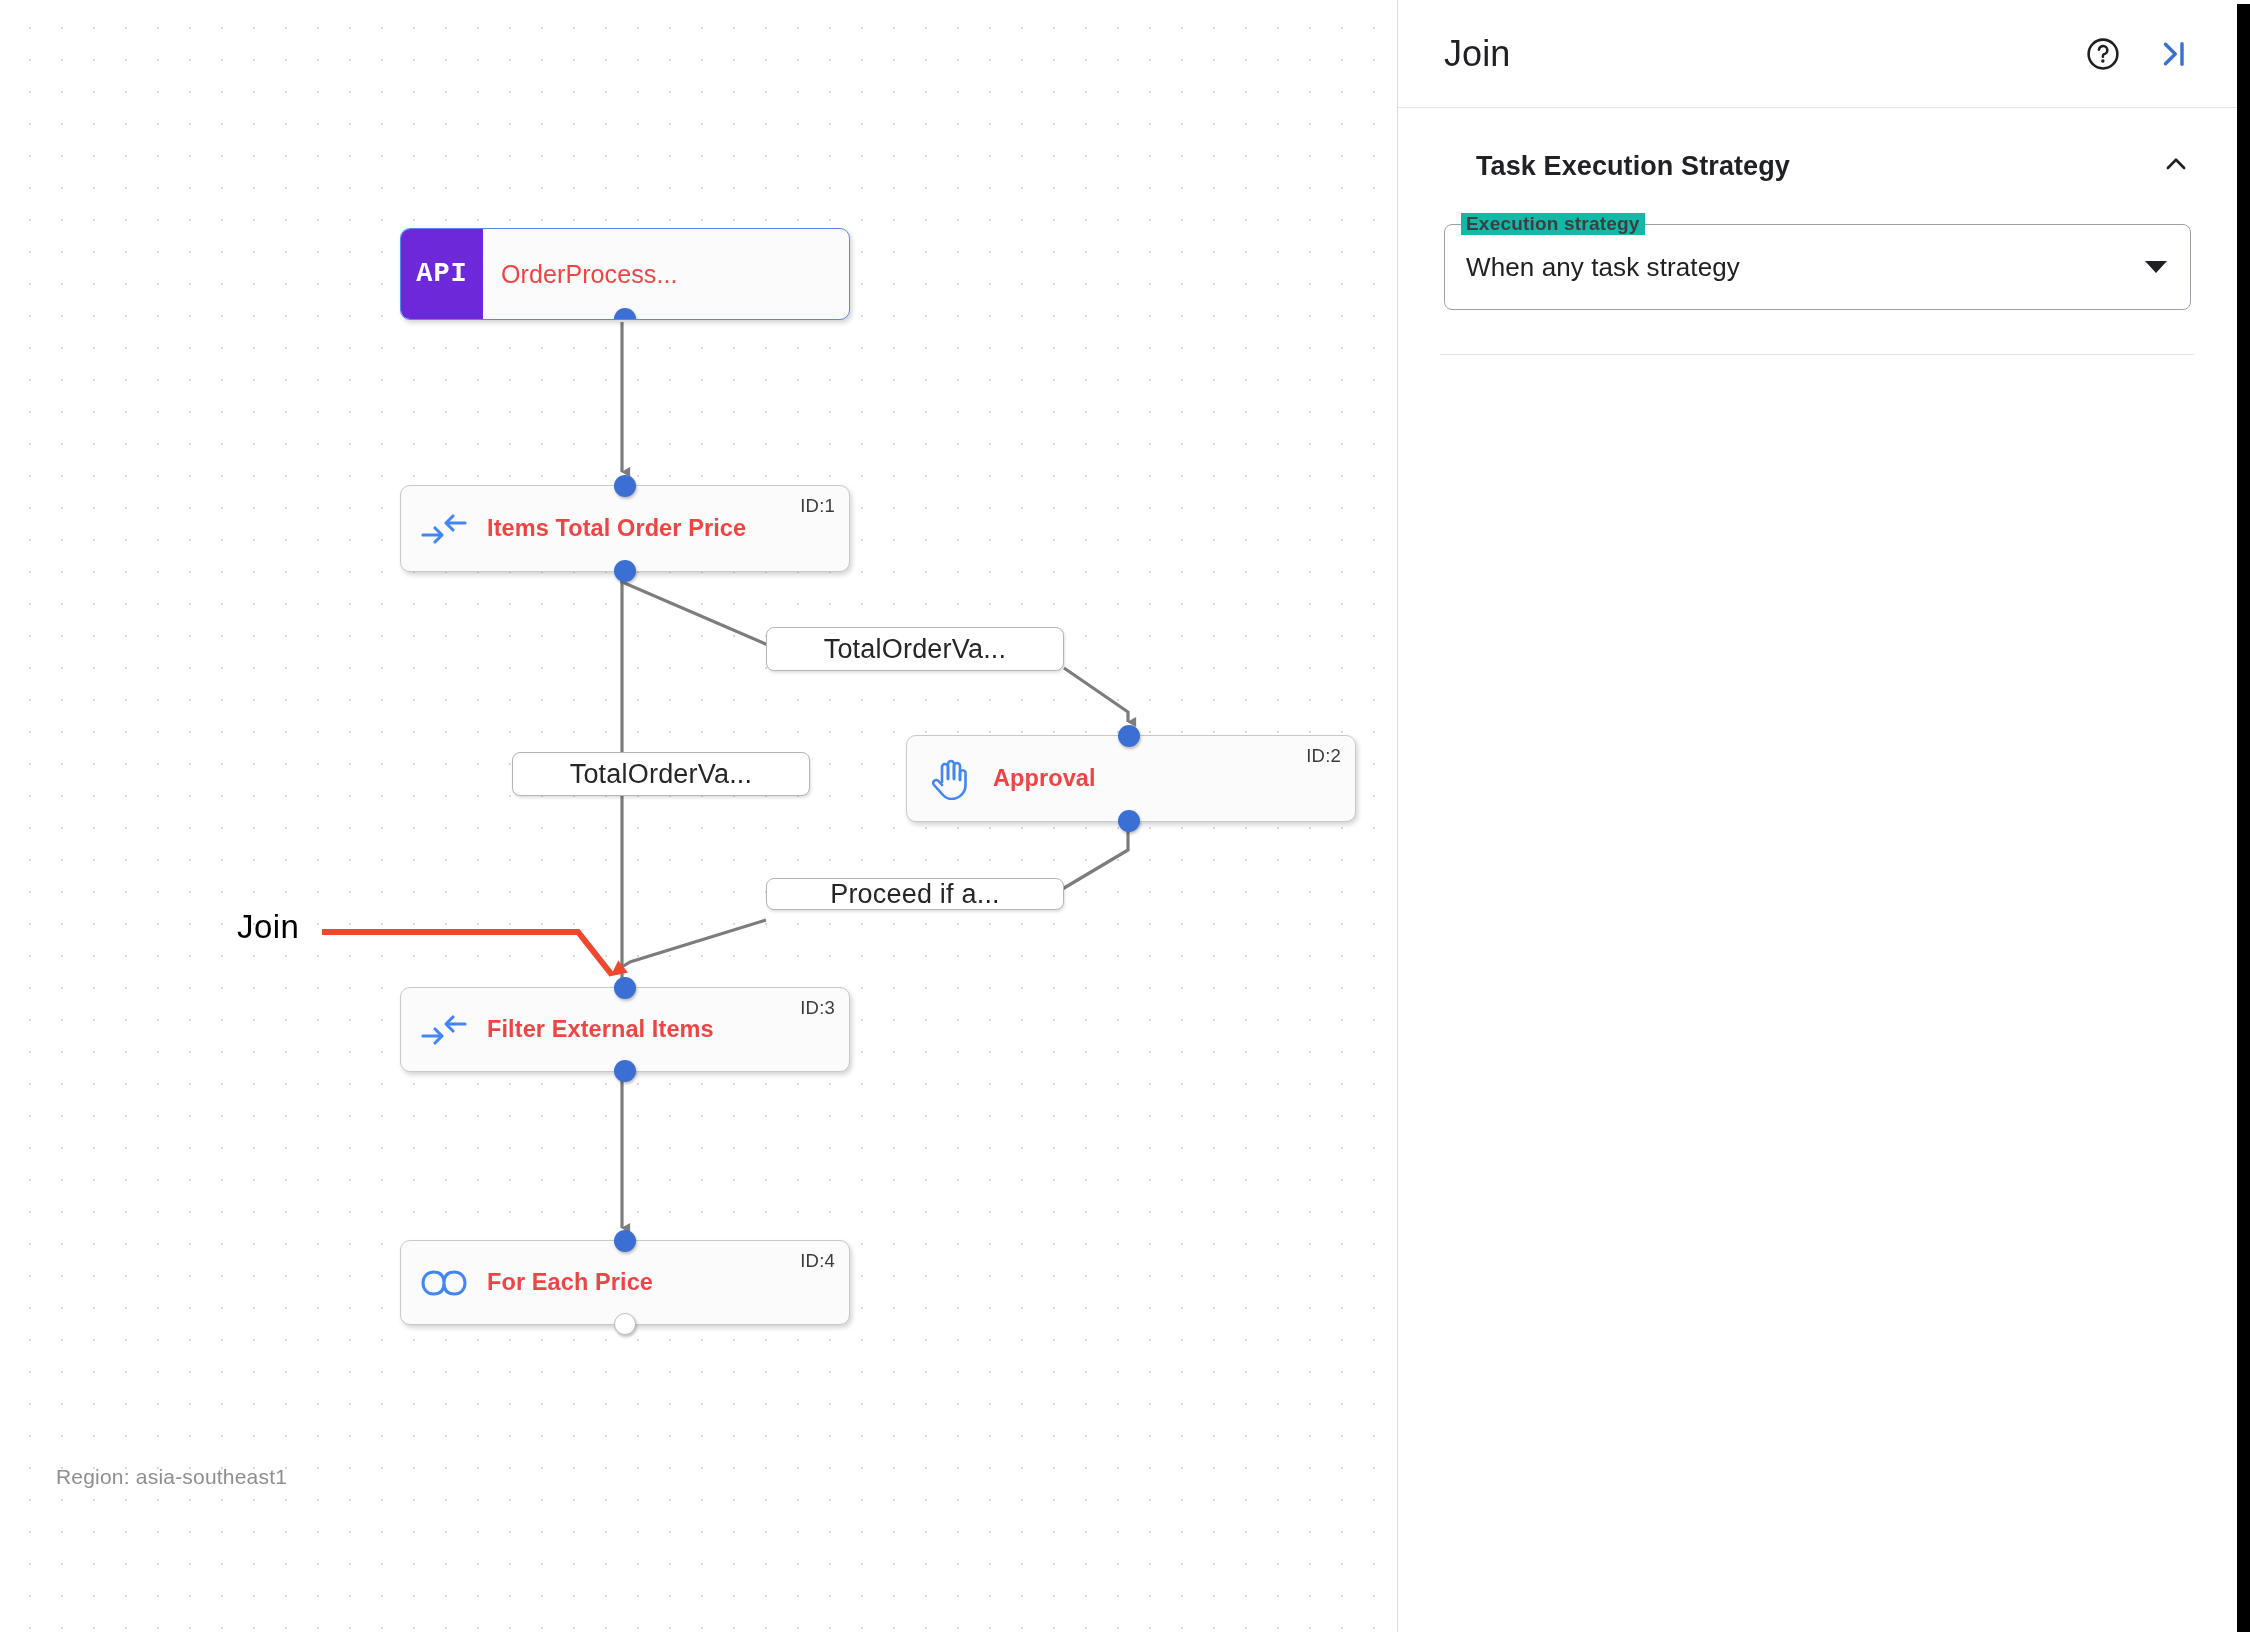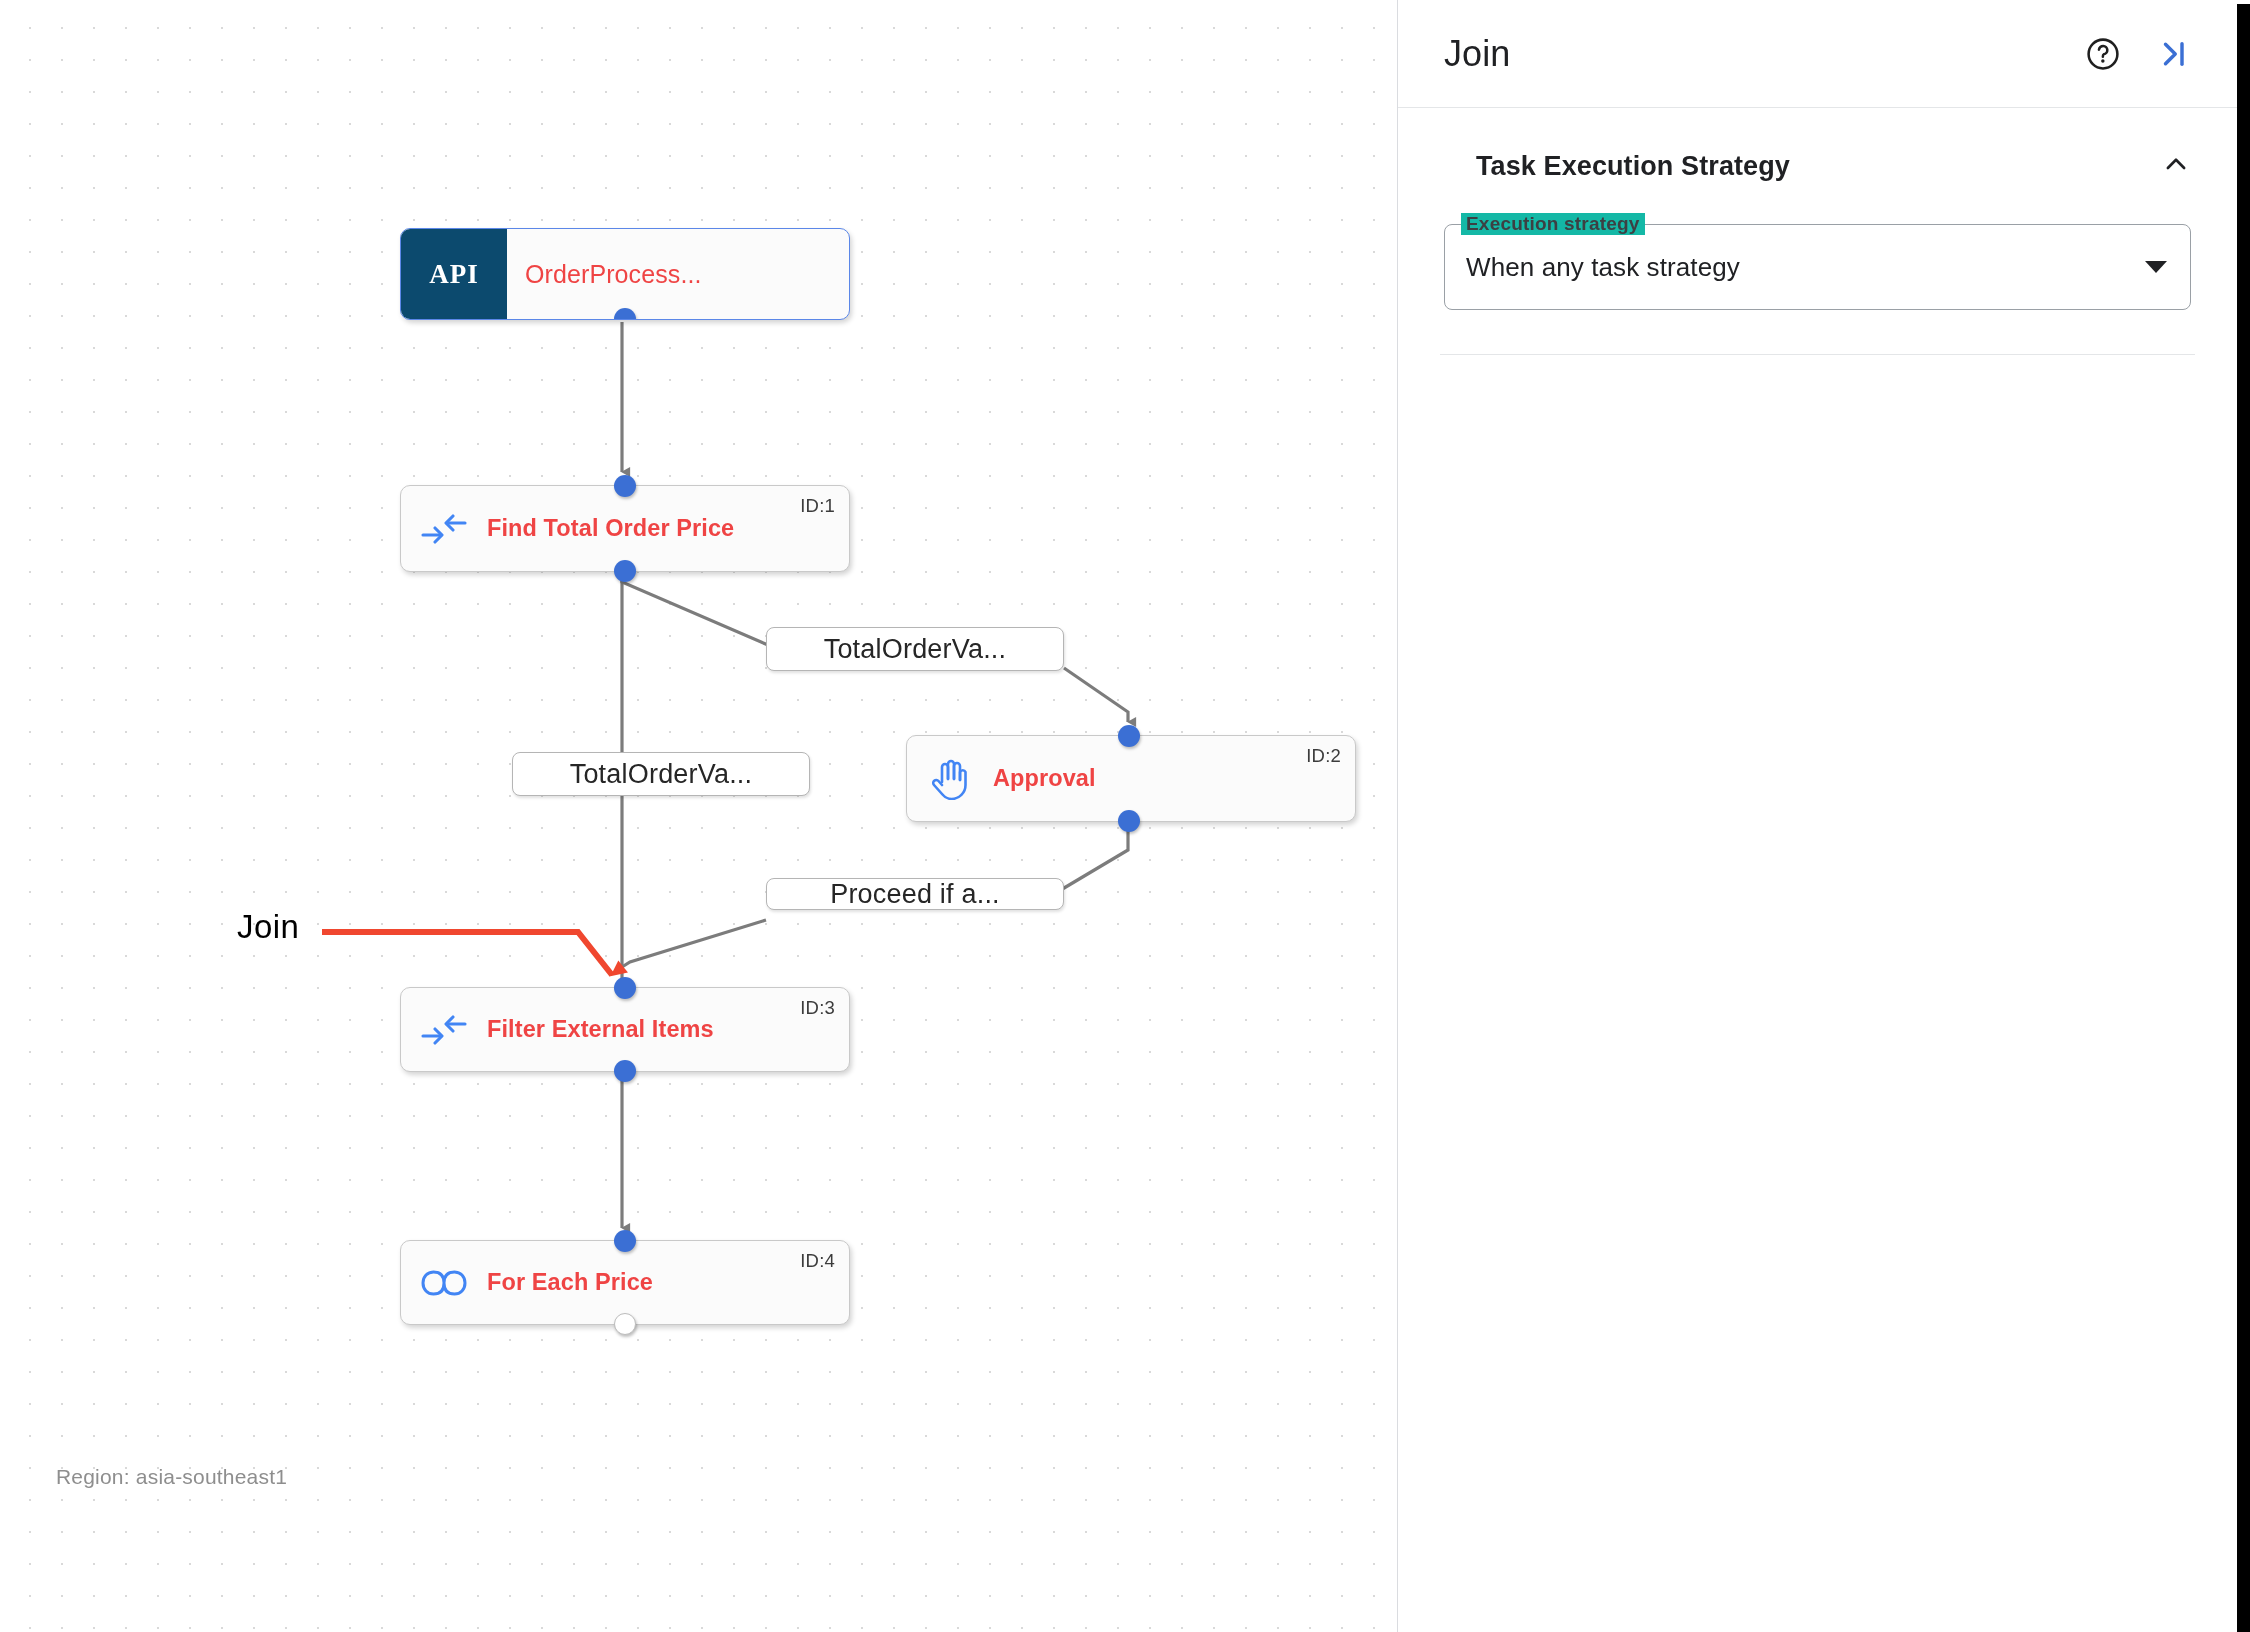--- a/index.html
+++ b/index.html
@@ -35,28 +35,28 @@
     display: flex;
     align-items: center;
     overflow: visible;
   }
   .node.trigger {
     border: 1.6px solid #5b87e8;
     background: #fbfbfb;
     overflow: hidden;
   }
   .node-api-badge {
-    width: 106px;
+    width: 82px;
     align-self: stretch;
-    background: #0c4a6e;
+    background: #6d28d9;
     display: flex;
     align-items: center;
     justify-content: center;
     color: #ffffff;
-    font-family: Liberation Serif, serif;
+    font-family: Liberation Mono, monospace;
     font-weight: 700;
     font-size: 27px;
     letter-spacing: 1px;
   }
   .node-icon {
     width: 86px;
     display: flex;
     align-items: center;
     justify-content: center;
     flex: 0 0 auto;
@@ -276,21 +276,21 @@
       <div class="node-icon">
         <svg width="46" height="30" viewBox="0 0 46 30">
           <g stroke="#4285f4" stroke-width="3.1" fill="none" stroke-linecap="round" stroke-linejoin="round">
             <line x1="2" y1="21" x2="20" y2="21"></line>
             <polyline points="14,14 21,21 14,28"></polyline>
             <line x1="44" y1="9" x2="26" y2="9"></line>
             <polyline points="32,2 25,9 32,16"></polyline>
           </g>
         </svg>
       </div>
-      <div class="node-title">Find Total Order Price</div>
+      <div class="node-title">Items Total Order Price</div>
       <div class="node-id">ID:1</div>
       <div class="port top"></div>
       <div class="port bottom"></div>
     </div>
 
     <div class="node" style="left:906px; top:735px; width:450px; height:87px;">
       <div class="node-icon">
         <svg width="38" height="42" viewBox="0 0 38 42">
           <g stroke="#4285f4" stroke-width="2.6" fill="none" stroke-linecap="round" stroke-linejoin="round">
             <path d="M11,24 L11,9 a3,3 0 0 1 6,0 L17,21"></path>

